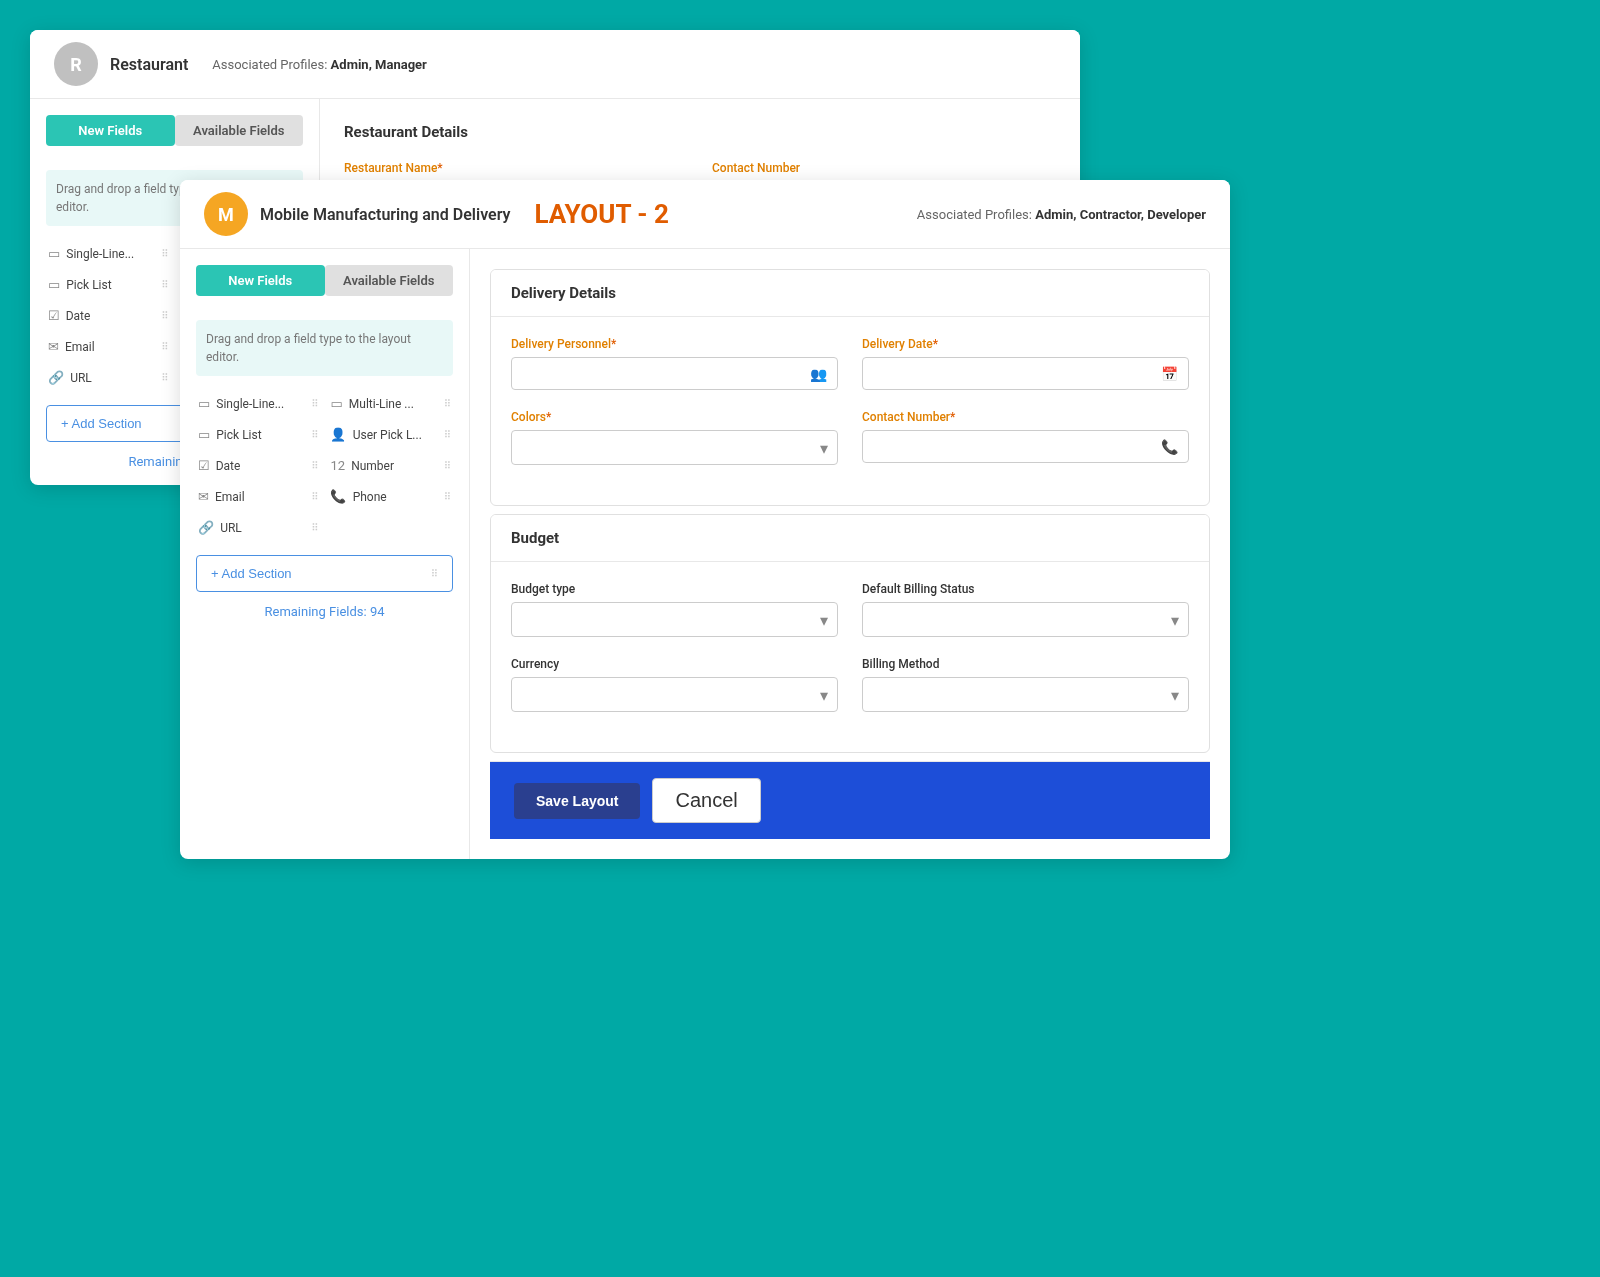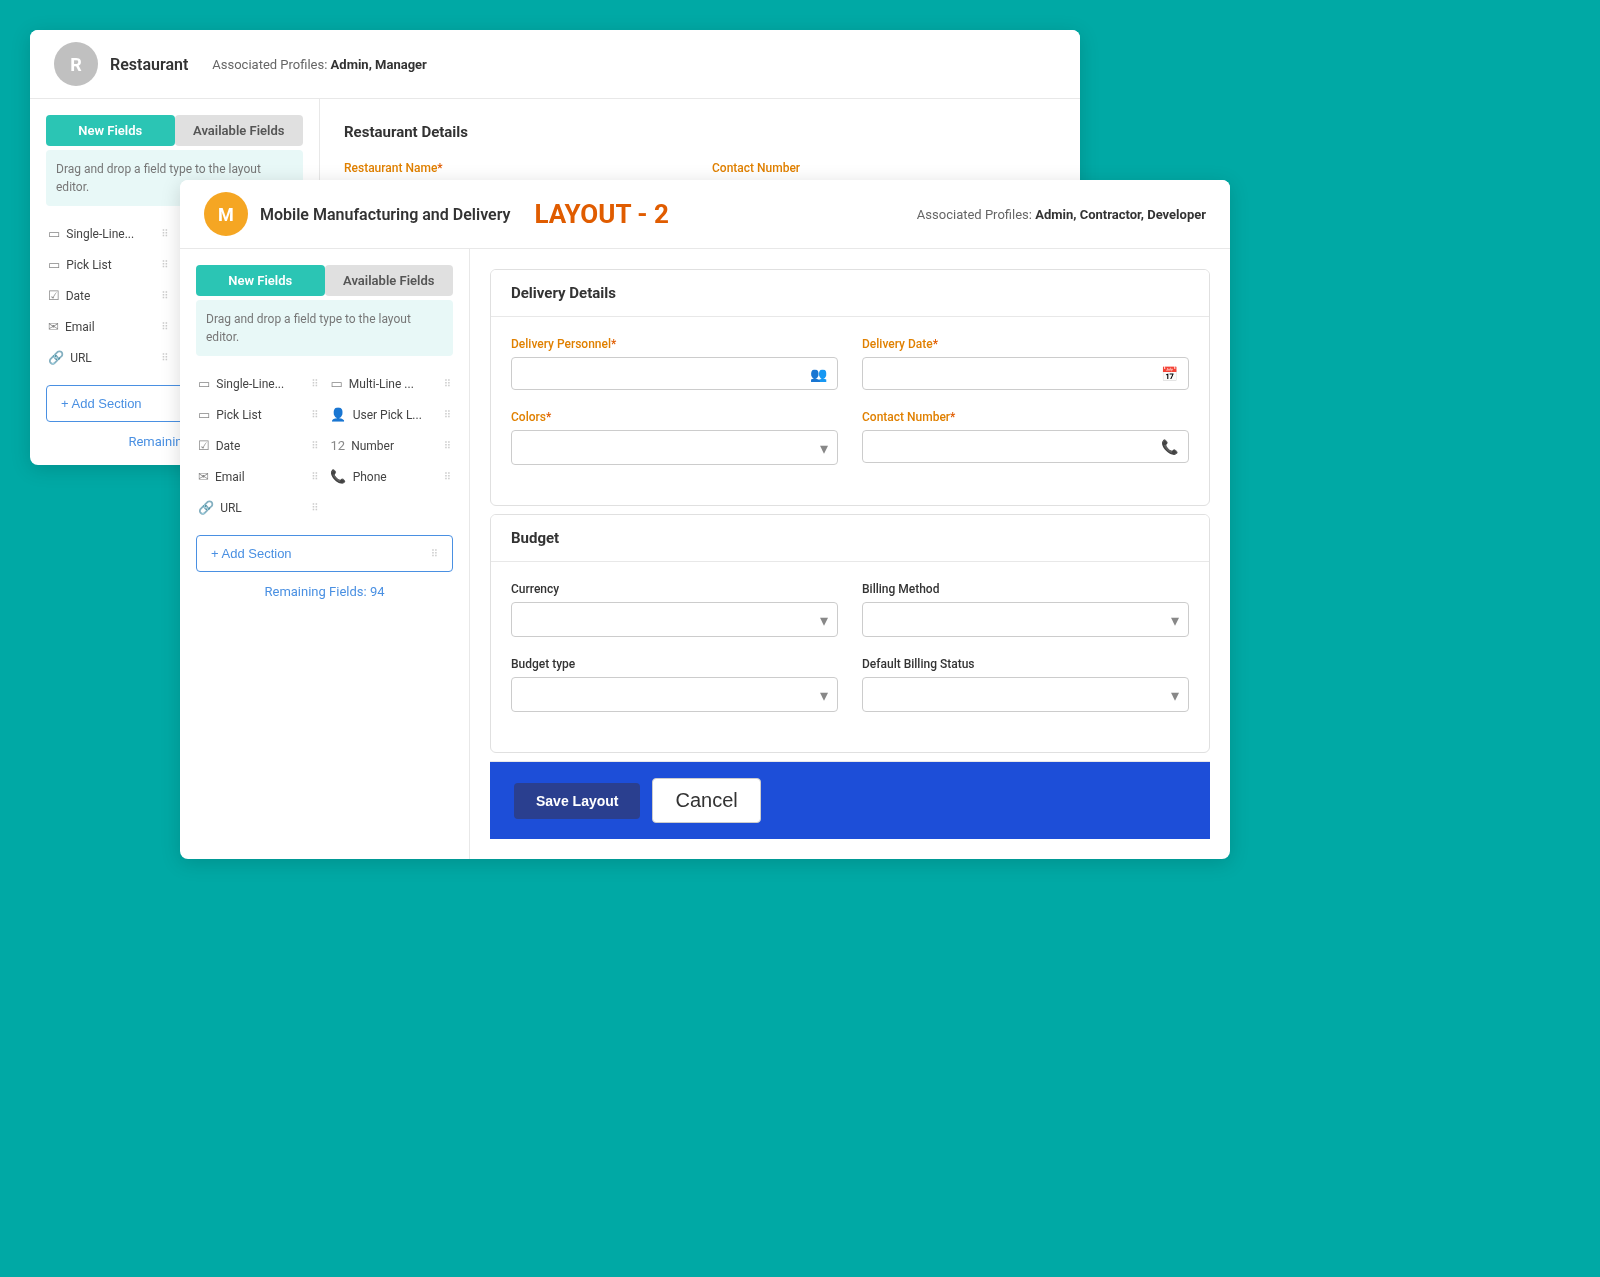--- a/index.html
+++ b/index.html
@@ -69,21 +69,21 @@
     
     .sidebar {
       width: 290px;
       flex-shrink: 0;
       border-right: 1px solid #e8e8e8;
       padding: 16px;
     }
 
     .sidebar-tabs {
       display: flex;
-      margin-bottom: 4px;
+      margin-bottom: 24px;
     }
 
     .sidebar-tab {
       flex: 1;
       text-align: center;
       padding: 8px;
       font-size: 13px;
       font-weight: 600;
       border-radius: 4px;
       cursor: pointer;
@@ -574,54 +574,54 @@
             </div>
           </div>
         </div>
       </div>
 
       <div class="section-block">
         <div class="section-block-header">Budget</div>
         <div class="section-block-body">
           <div class="form-row">
             <div class="form-field">
+              <div class="field-label" style="color:#333;">Budget type</div>
+              <div class="select-wrap">
+                <select>
+                  <option value=""></option>
+                </select>
+              </div>
+            </div>
+            <div class="form-field">
+              <div class="field-label" style="color:#333;">Default Billing Status</div>
+              <div class="select-wrap">
+                <select>
+                  <option value=""></option>
+                </select>
+              </div>
+            </div>
+          </div>
+          <div class="form-row">
+            <div class="form-field">
               <div class="field-label" style="color:#333;">Currency</div>
               <div class="select-wrap">
                 <select>
                   <option value=""></option>
                 </select>
               </div>
             </div>
             <div class="form-field">
               <div class="field-label" style="color:#333;">Billing Method</div>
               <div class="select-wrap">
                 <select>
                   <option value=""></option>
                 </select>
               </div>
             </div>
           </div>
-          <div class="form-row">
-            <div class="form-field">
-              <div class="field-label" style="color:#333;">Budget type</div>
-              <div class="select-wrap">
-                <select>
-                  <option value=""></option>
-                </select>
-              </div>
-            </div>
-            <div class="form-field">
-              <div class="field-label" style="color:#333;">Default Billing Status</div>
-              <div class="select-wrap">
-                <select>
-                  <option value=""></option>
-                </select>
-              </div>
-            </div>
-          </div>
         </div>
       </div>
 
       <div class="form-actions">
         <button class="btn-save">Save Layout</button>
         <button class="btn-cancel">Cancel</button>
       </div>
     </div>
   </div>
 </div>

